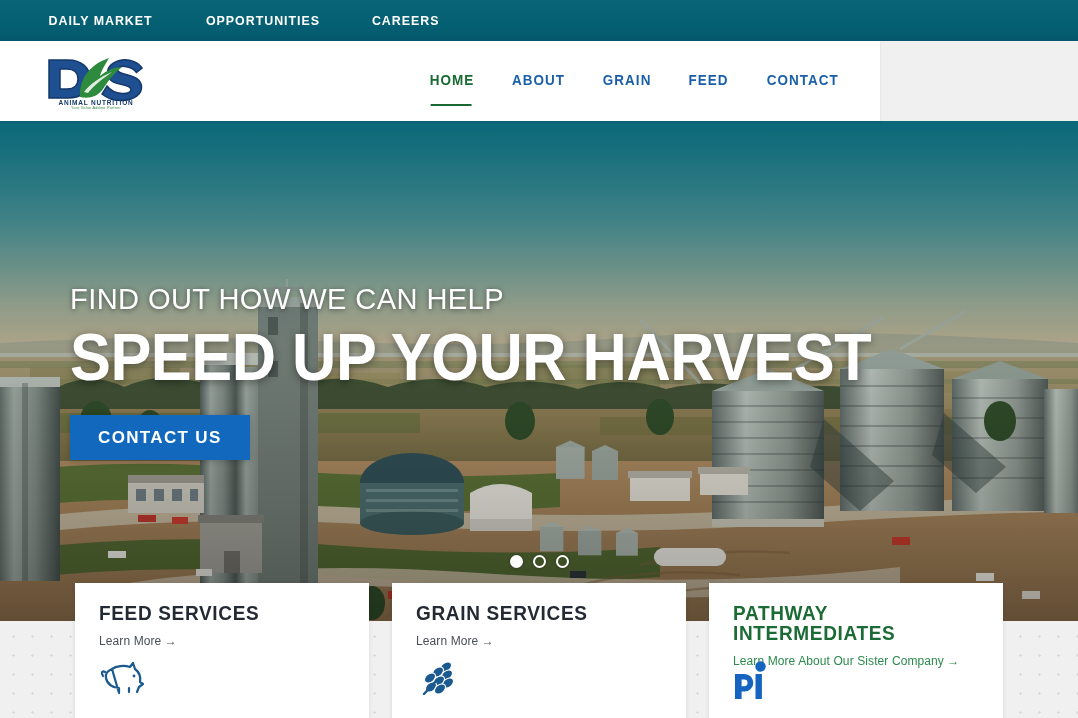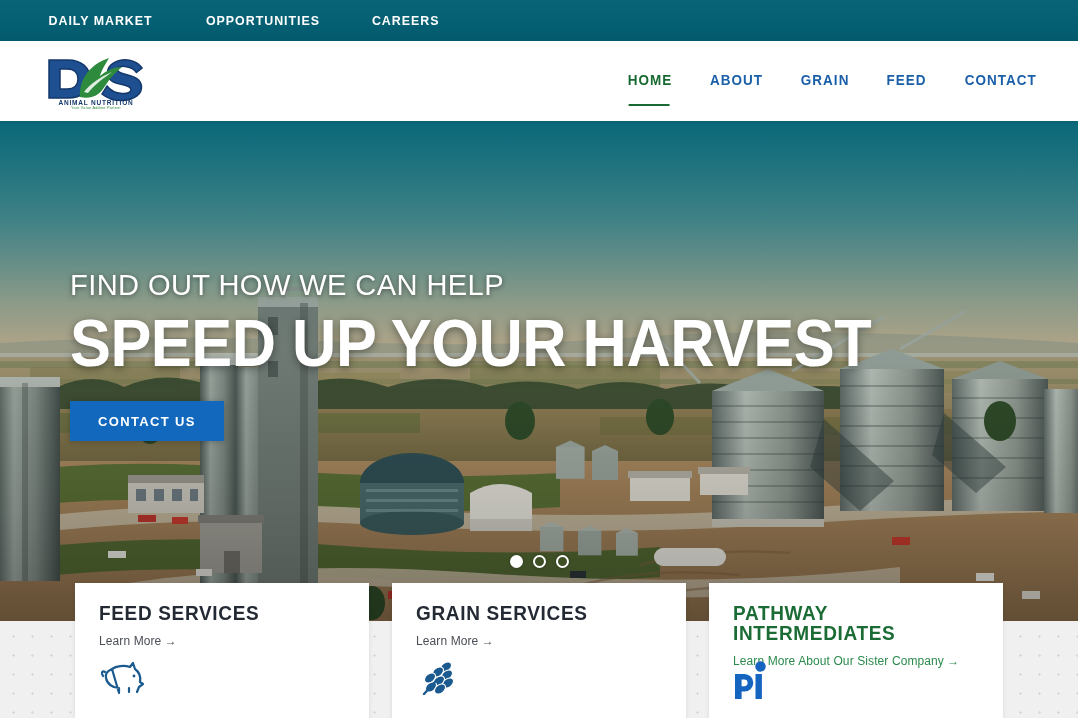--- a/index.html
+++ b/index.html
@@ -22,21 +22,21 @@
   .topbar a {
     color:#ffffff; text-decoration:none;
     font-family:"Liberation Sans Narrow","Liberation Sans",sans-serif;
     font-size:13.5px; font-weight:bold; letter-spacing:1.05px;
     margin-left:44px; white-space:nowrap;
     transform:scaleX(0.92); transform-origin:center;
   }
 
   
   .header {
-    position:absolute; top:41px; left:0; width:1078px; height:80px;
+    position:absolute; top:41px; left:0; width:880px; height:80px;
     background:#ffffff; z-index:40;
     display:flex; align-items:center;
     box-shadow:0 1px 2px rgba(0,0,0,0.10);
   }
   .logo-wrap {
     position:absolute; left:42px; top:50%; transform:translateY(-50%);
     width:108px; height:56px;
   }
   .logo-wrap svg { display:block; width:108px; height:56px; }
 
@@ -65,21 +65,21 @@
     position:absolute; top:121px; left:0; width:1078px; height:500px;
     overflow:hidden; z-index:5;
   }
   .hero-photo { position:absolute; inset:0; }
   .hero-photo svg { display:block; width:1078px; height:500px; }
   .hero-tint {
     position:absolute; inset:0;
     background:linear-gradient(180deg, rgba(8,70,84,0.34) 0%, rgba(10,60,72,0.12) 26%, rgba(0,0,0,0.0) 45%, rgba(0,0,0,0.16) 78%, rgba(0,0,0,0.30) 100%);
   }
   .hero-content {
-    position:absolute; left:70px; top:149px; z-index:8;
+    position:absolute; left:70px; top:163px; z-index:8;
   }
   .hero-kicker {
     font-family:"Liberation Sans Narrow","Liberation Sans",sans-serif;
     font-size:30px; font-weight:400; color:#ffffff;
     letter-spacing:0.4px; line-height:1;
     text-shadow:0 1px 5px rgba(0,0,0,0.5);
     transform:scaleX(0.97); transform-origin:left center;
   }
   .hero-title {
     margin-top:8px;
@@ -87,21 +87,21 @@
     font-size:67px; font-weight:bold; color:#ffffff;
     letter-spacing:-0.5px; line-height:1.04;
     text-shadow:0 2px 9px rgba(0,0,0,0.42);
     transform:scaleX(0.915); transform-origin:left center;
   }
   .hero-btn {
     display:inline-block; margin-top:23px;
     background:#1268bd; color:#ffffff;
     padding:13px 28px 12px 28px;
     font-family:"Liberation Sans Narrow","Liberation Sans",sans-serif;
-    font-size:13px; font-weight:bold; letter-spacing:1.35px;
+    font-size:17px; font-weight:bold; letter-spacing:1.35px;
     text-decoration:none; border:none; cursor:pointer;
     box-shadow:0 1px 6px rgba(0,0,0,0.22);
   }
   .hero-dots {
     position:absolute; left:0; right:0; top:434px;
     display:flex; justify-content:center; gap:10px; z-index:9;
   }
   .hero-dots .dot {
     width:13px; height:13px; border-radius:50%;
     border:2px solid #ffffff; background:transparent; cursor:pointer;

